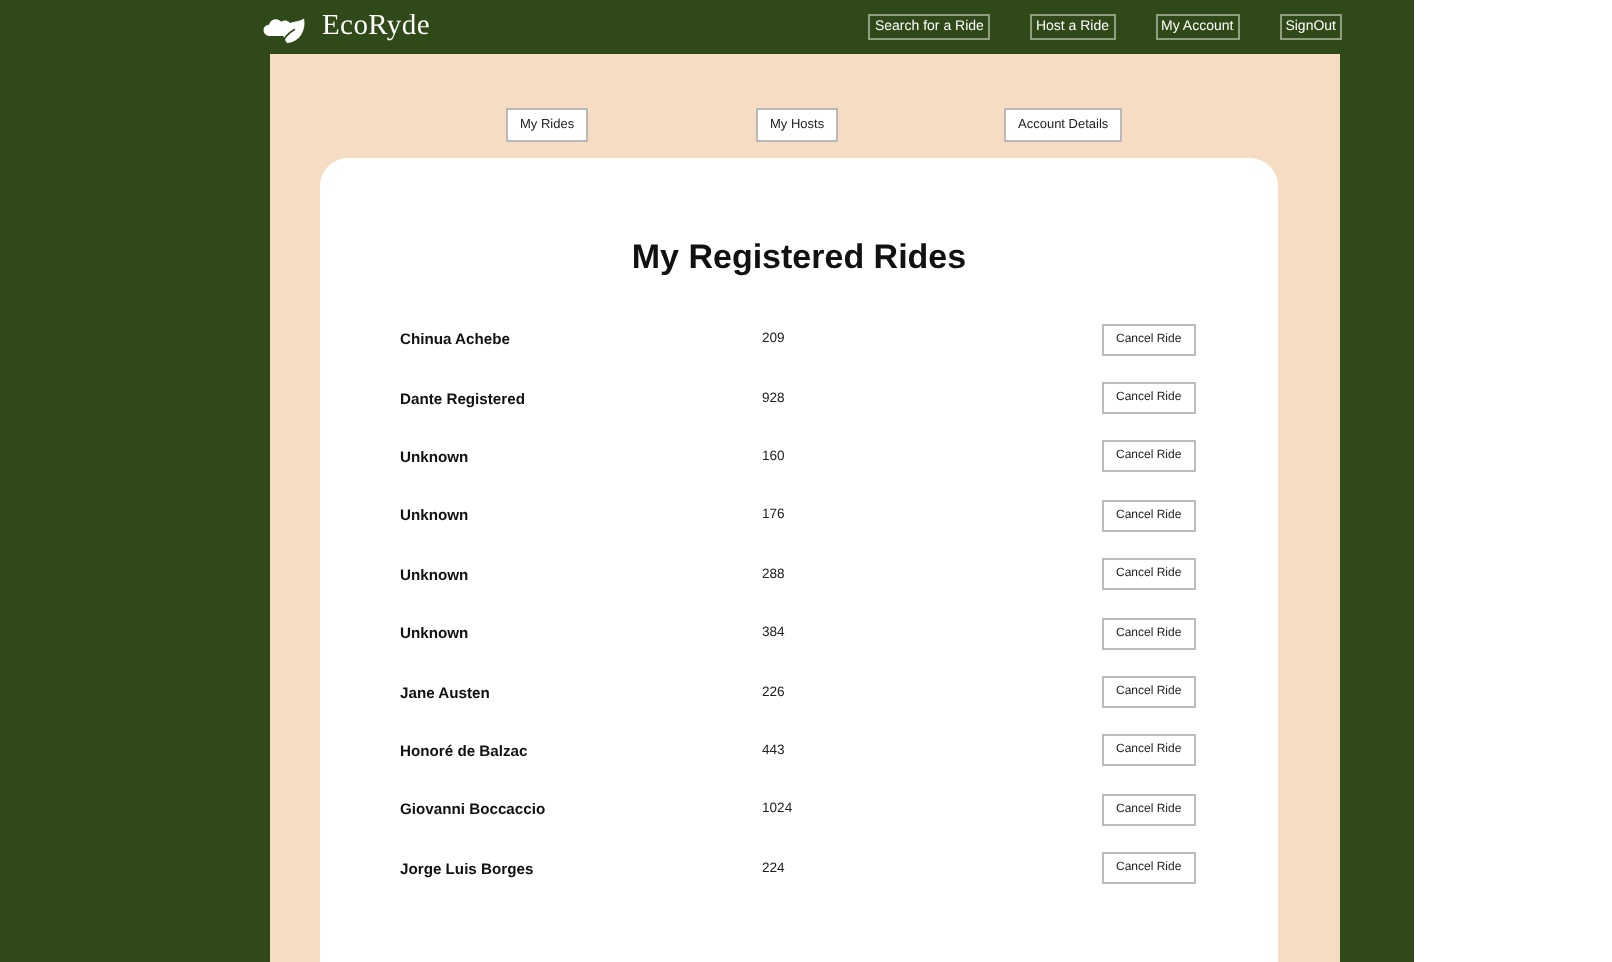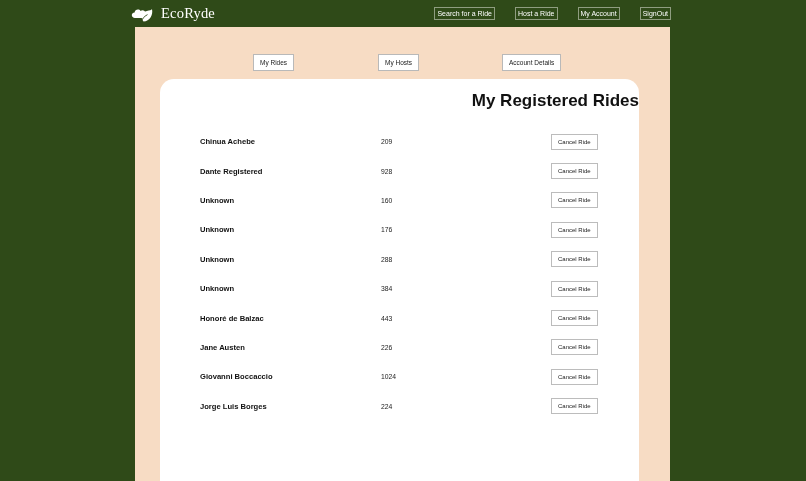--- a/index.html
+++ b/index.html
@@ -5,21 +5,21 @@
   * { box-sizing: border-box; }
   html, body {
     margin: 0; padding: 0;
     width: 806px; height: 481px;
     overflow: hidden;
     background: #ffffff;
     font-family: "Liberation Sans", sans-serif;
   }
   .page {
     position: relative;
-    width: 806px;
+    width: 707px;
     height: 481px;
     background: #ffffff;
     overflow: hidden;
   }
   
   .rail-left, .rail-right {
     position: absolute;
     top: 0;
     width: 135px;
     height: 481px;
@@ -116,23 +116,23 @@
     position: absolute;
     left: 160px;
     top: 79px;
     width: 479px;
     height: 402px;
     background: #ffffff;
     border-radius: 14px 14px 0 0;
     overflow: hidden;
   }
   .card-title {
-    text-align: right;
+    text-align: center;
     margin: 0;
-    padding-top: 12px;
+    padding-top: 40px;
     font-size: 17px;
     font-weight: bold;
     color: #111111;
     font-family: "Liberation Sans", sans-serif;
   }
   .ride-list {
     margin-top: 16px;
   }
   .ride-row {
     position: relative;
@@ -231,30 +231,30 @@
           <span class="ride-name">Unknown</span>
           <span class="ride-dist">288</span>
           <button class="cancel-btn">Cancel Ride</button>
         </div>
         <div class="ride-row">
           <span class="ride-name">Unknown</span>
           <span class="ride-dist">384</span>
           <button class="cancel-btn">Cancel Ride</button>
         </div>
         <div class="ride-row">
+          <span class="ride-name">Jane Austen</span>
+          <span class="ride-dist">226</span>
+          <button class="cancel-btn">Cancel Ride</button>
+        </div>
+        <div class="ride-row">
           <span class="ride-name">Honoré de Balzac</span>
           <span class="ride-dist">443</span>
           <button class="cancel-btn">Cancel Ride</button>
         </div>
         <div class="ride-row">
-          <span class="ride-name">Jane Austen</span>
-          <span class="ride-dist">226</span>
-          <button class="cancel-btn">Cancel Ride</button>
-        </div>
-        <div class="ride-row">
           <span class="ride-name">Giovanni Boccaccio</span>
           <span class="ride-dist">1024</span>
           <button class="cancel-btn">Cancel Ride</button>
         </div>
         <div class="ride-row">
           <span class="ride-name">Jorge Luis Borges</span>
           <span class="ride-dist">224</span>
           <button class="cancel-btn">Cancel Ride</button>
         </div>
       </div>

